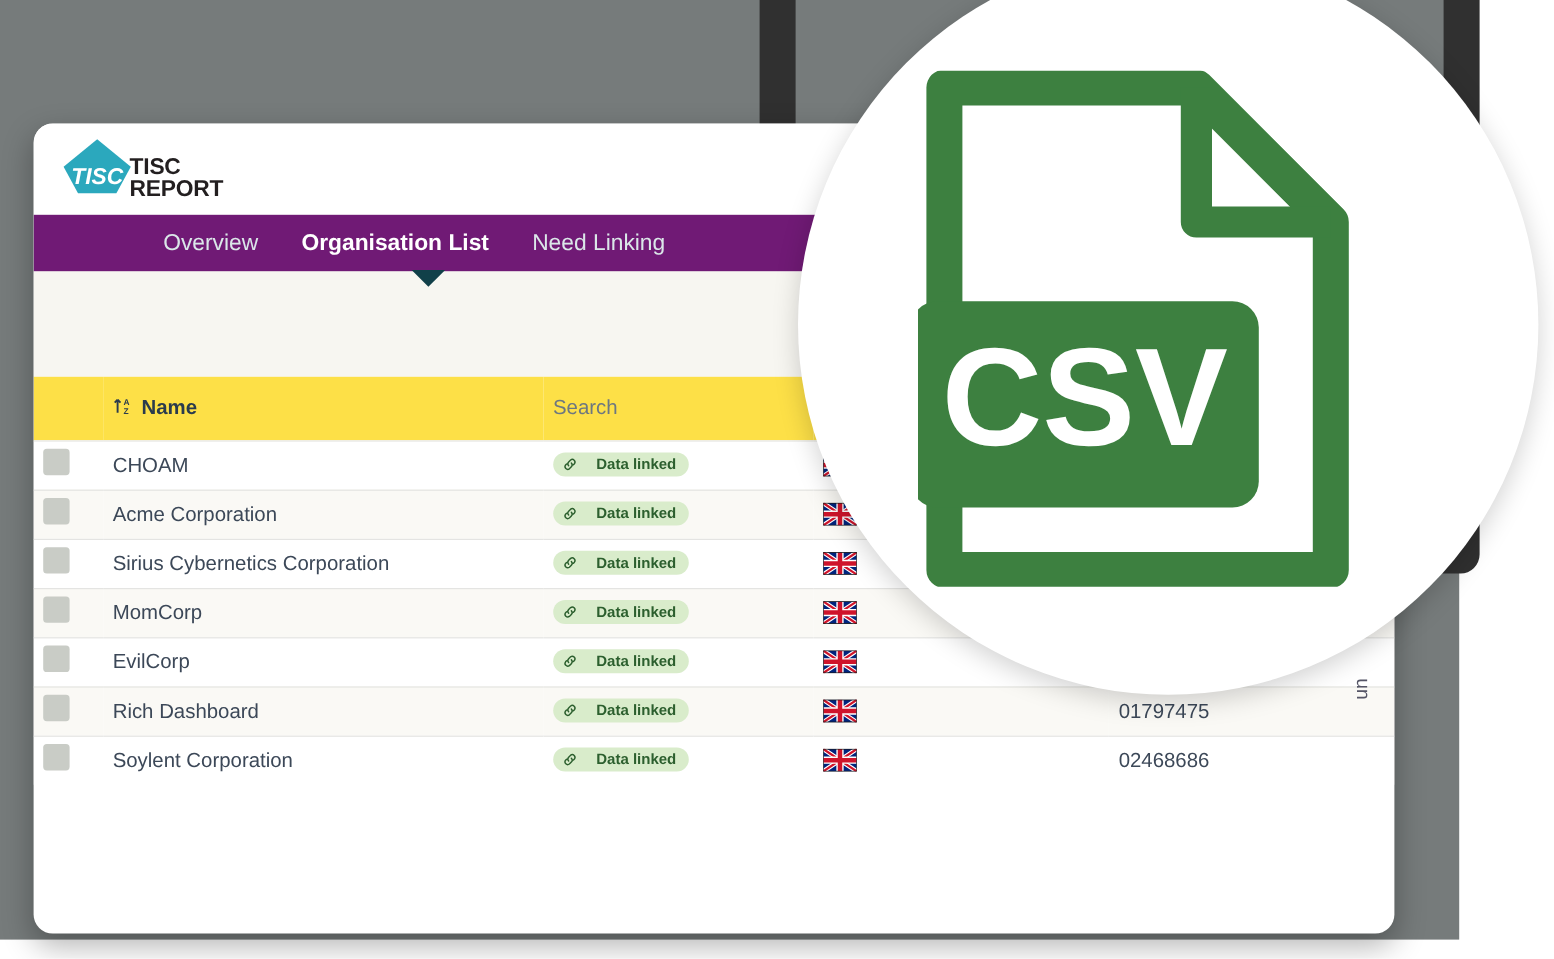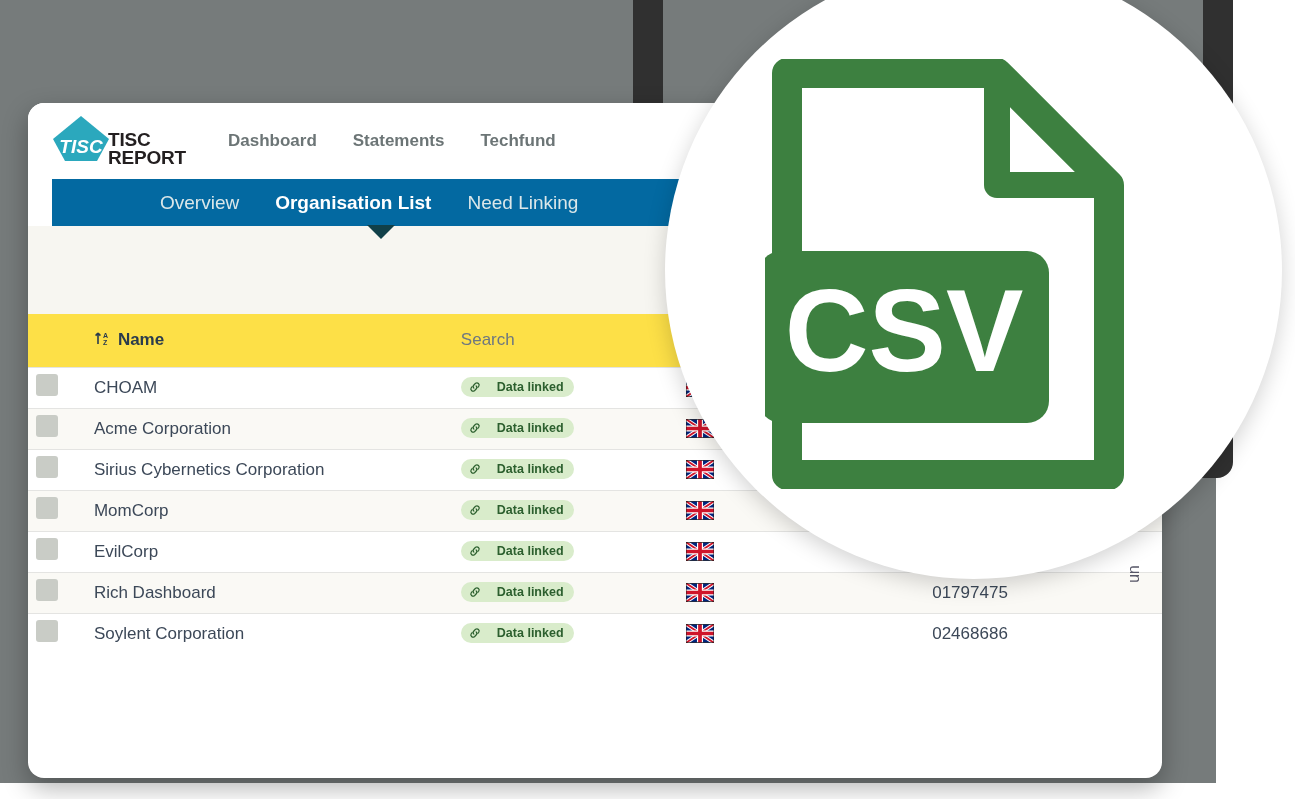--- a/index.html
+++ b/index.html
@@ -85,23 +85,23 @@
     color: #8d9496;
     font-family: "Liberation Sans", sans-serif;
     outline: none;
   }
   .search-input::placeholder { color: #8d9496; font-style: italic; }
 
   
   .tabbar {
     position: relative;
     height: 47px;
-    background: #0369a1;
+    background: #701a75;
     display: flex; align-items: center;
-    padding-left: 108px; gap: 36px; margin-left: 24px;
+    padding-left: 108px; gap: 36px;
   }
   .tab {
     font-size: 19px; color: #dbe7e9; white-space: nowrap; cursor: pointer;
   }
   .tab.active { color: #ffffff; font-weight: bold; }
   .tab-caret {
     position: absolute; left: 315px; bottom: -13px;
     width: 0; height: 0;
     border-left: 14px solid transparent;
     border-right: 14px solid transparent;
@@ -184,26 +184,20 @@
     <div class="topnav">
       <div class="brand">
         <svg class="brand-mark" viewBox="0 0 58 52">
           <path d="M29 1 L57 24 L45 46 L13 46 L1 24 Z" fill="#2ba8bd"></path>
           <text x="29" y="38" font-family="Liberation Sans, sans-serif" font-size="19" font-weight="bold" font-style="italic" fill="#ffffff" text-anchor="middle">TISC</text>
         </svg>
         <div class="brand-text">
           <div>TISC</div>
           <div>REPORT</div>
         </div>
-      </div>
-      <div class="nav-links">
-        <span class="nav-link">Dashboard</span>
-        <span class="nav-link">Statements</span>
-        <span class="nav-link">Techfund</span>
-        <span class="nav-link faded" style="margin-left:120px">S</span>
       </div>
     </div>
 
 
     <div class="tabbar">
       <span class="tab">Overview</span>
       <span class="tab active">Organisation List</span>
       <span class="tab">Need Linking</span>
       <div class="tab-caret"></div>
     </div>

